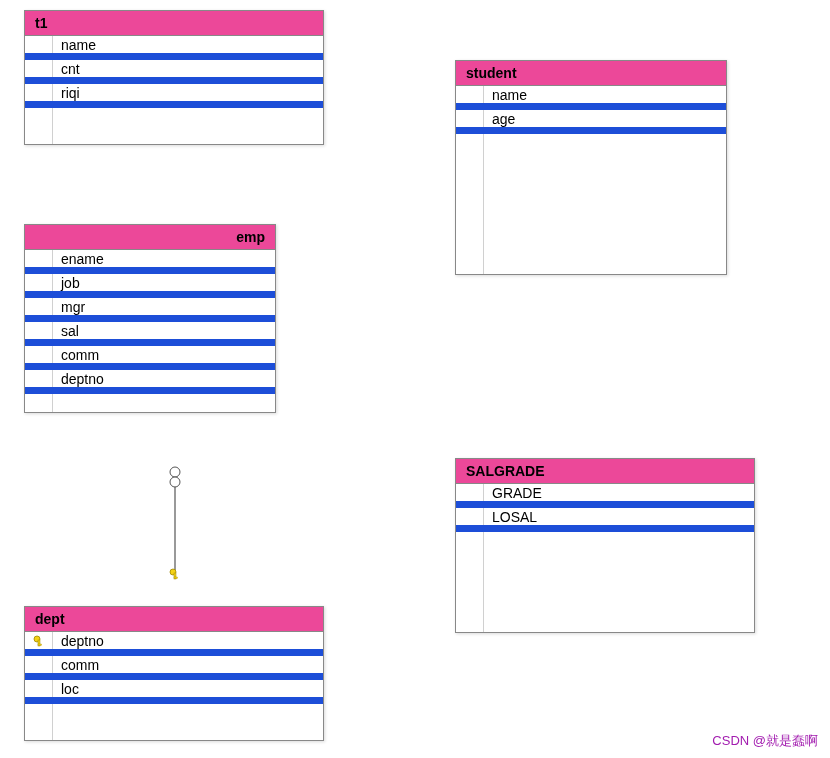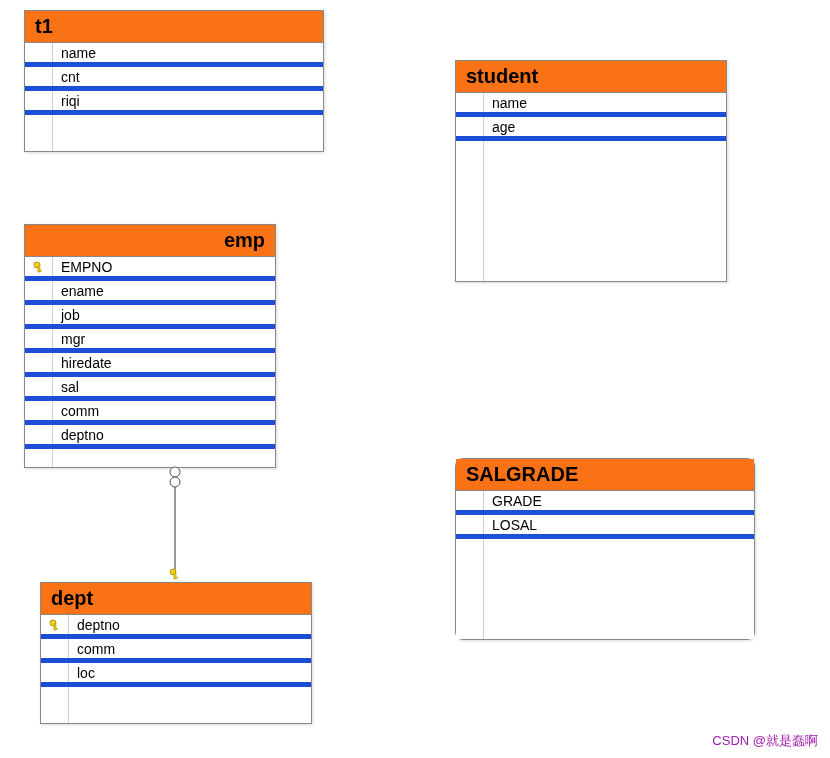--- a/index.html
+++ b/index.html
@@ -10,33 +10,33 @@
       background: #ffffff;
       position: relative;
     }
     .table-box {
       position: absolute;
       border: 1px solid #888;
       background: #ffffff;
       box-shadow: 1px 1px 3px rgba(0,0,0,0.15);
     }
     .table-header {
-      background: #f97316;
+      background: #ec4899;
       font-weight: bold;
-      font-size: 20px;
+      font-size: 14px;
       padding: 4px 10px;
       border-bottom: 1px solid #888;
     }
     .table-rows {
       background: #ffffff;
     }
     .table-row {
       display: flex;
       align-items: center;
-      border-bottom: 5px solid #1d4ed8;
+      border-bottom: 7px solid #1d4ed8;
       font-size: 14px;
       height: 24px;
     }
     .table-row:last-child { border-bottom: 1px solid #d0d0d0; }
     .key-col {
       width: 28px;
       display: flex;
       align-items: center;
       justify-content: center;
       border-right: 1px solid #d0d0d0;
@@ -104,85 +104,69 @@
       <div class="key-col"></div>
         <div></div>
     </div>
   </div>
 </div>
 
 <div class="table-box" style="left:24px; top:224px; width:252px;text-align:right;">
   <div class="table-header">emp</div>
   <div class="table-rows">
     <div class="table-row">
-      <div class="key-col">
-        <span class="key-icon">
-          <svg width="12" height="12" viewBox="0 0 12 12">
-              <circle cx="4" cy="4" r="3" fill="#f4d215" stroke="#a08800" stroke-width="0.8"></circle>
-              <rect x="5" y="5" width="2" height="6" fill="#f4d215" stroke="#a08800" stroke-width="0.5"></rect>
-              <rect x="5" y="9" width="3.5" height="1.5" fill="#f4d215" stroke="#a08800" stroke-width="0.4"></rect>
-            </svg>
-        </span>
-      </div>
-      <div class="col-name">EMPNO</div>
-    </div>
-    <div class="table-row">
       <div class="key-col"></div>
       <div class="col-name">ename</div>
     </div>
     <div class="table-row">
       <div class="key-col"></div>
       <div class="col-name">job</div>
     </div>
     <div class="table-row">
       <div class="key-col"></div>
       <div class="col-name">mgr</div>
     </div>
     <div class="table-row">
       <div class="key-col"></div>
-      <div class="col-name">hiredate</div>
-    </div>
-    <div class="table-row">
-      <div class="key-col"></div>
       <div class="col-name">sal</div>
     </div>
     <div class="table-row">
       <div class="key-col"></div>
       <div class="col-name">comm</div>
     </div>
     <div class="table-row">
       <div class="key-col"></div>
       <div class="col-name">deptno</div>
     </div>
     <div class="table-padding" style="height:18px;">
       <div class="key-col"></div>
         <div></div>
     </div>
   </div>
 </div>
 
-<div class="table-box" style="left:455px; top:458px; width:300px;border-radius:8px;">
+<div class="table-box" style="left:455px; top:458px; width:300px;">
   <div class="table-header">SALGRADE</div>
   <div class="table-rows">
     <div class="table-row">
       <div class="key-col"></div>
       <div class="col-name">GRADE</div>
     </div>
     <div class="table-row">
       <div class="key-col"></div>
       <div class="col-name">LOSAL</div>
     </div>
     <div class="table-padding" style="height:100px;">
       <div class="key-col"></div>
         <div></div>
     </div>
   </div>
 </div>
 
-<div class="table-box" style="left:24px; top:582px; width:272px;margin-left:16px;">
+<div class="table-box" style="left:24px; top:606px; width:300px;">
   <div class="table-header">dept</div>
   <div class="table-rows">
     <div class="table-row">
       <div class="key-col">
         <span class="key-icon">
           <svg width="12" height="12" viewBox="0 0 12 12">
               <circle cx="4" cy="4" r="3" fill="#f4d215" stroke="#a08800" stroke-width="0.8"></circle>
               <rect x="5" y="5" width="2" height="6" fill="#f4d215" stroke="#a08800" stroke-width="0.5"></rect>
               <rect x="5" y="9" width="3.5" height="1.5" fill="#f4d215" stroke="#a08800" stroke-width="0.4"></rect>
             </svg>

